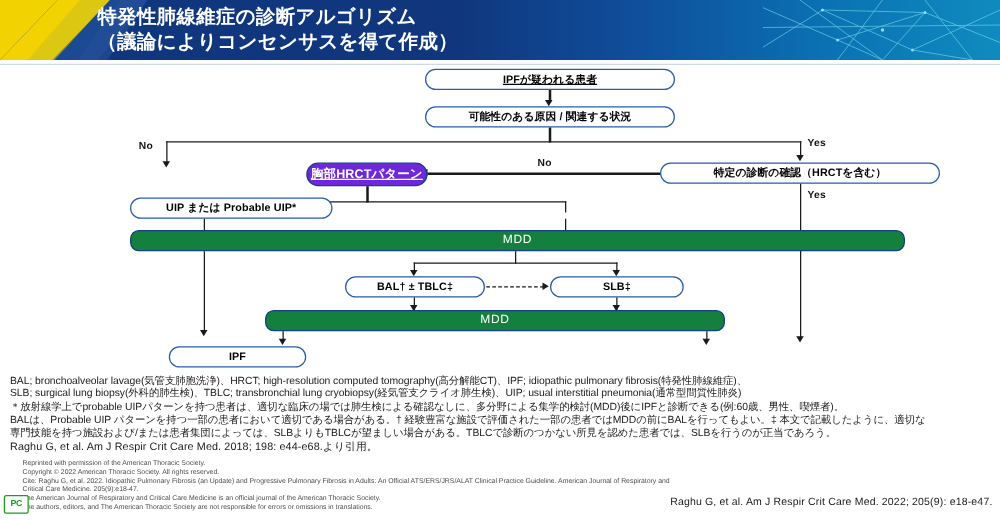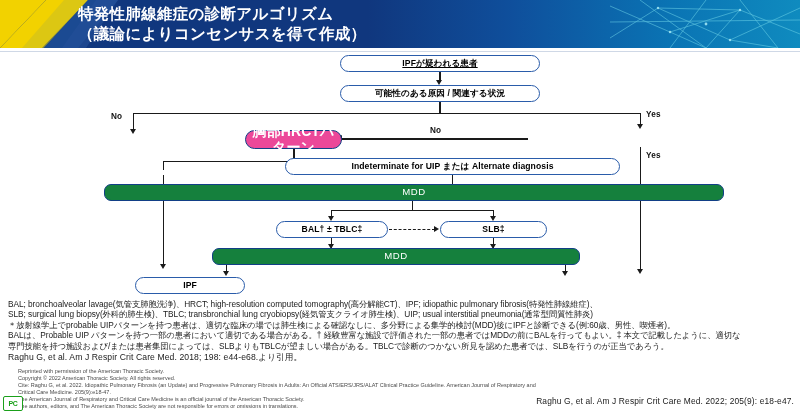--- a/index.html
+++ b/index.html
@@ -30,22 +30,22 @@
   .chart{position:absolute;left:0;top:52px;width:800px;height:248px;}
 
   .box{
     position:absolute;box-sizing:border-box;
     border:1.4px solid #2a5caa;border-radius:9px;background:#ffffff;
     color:#000000;font-size:8.6px;font-weight:bold;
     display:flex;align-items:center;justify-content:center;
     text-align:center;line-height:1.1;letter-spacing:.1px;
   }
   .box.filled{
-    background:#ec4899;border-color:#123f86;color:#ffffff;
-    font-size:14px;border-radius:10px;
+    background:#6d28d9;border-color:#123f86;color:#ffffff;
+    font-size:10px;border-radius:10px;text-decoration:underline;
   }
   .box.bar{
     background:#15803d;border-color:#123f86;color:#ffffff;
     font-size:9.6px;border-radius:7px;font-weight:normal;letter-spacing:.6px;
   }
 
   .line{position:absolute;background:#1a1a1a;}
   .vline{width:1.4px;}
   .hline{height:1.4px;}
   .arrow-d{position:absolute;width:0;height:0;border-left:3.6px solid transparent;border-right:3.6px solid transparent;border-top:5.2px solid #1a1a1a;}
@@ -136,38 +136,39 @@
     <div class="line hline" style="left:133px;top:61px;width:508px;"></div>
 
     <div class="line vline" style="left:133px;top:61px;height:18px;"></div>
     <div class="arrow-d" style="left:130.1px;top:77px;"></div>
     <div class="lbl" style="left:111px;top:60px;">No</div>
 
     <div class="line vline" style="left:640px;top:61px;height:13px;"></div>
     <div class="arrow-d" style="left:637.1px;top:72px;"></div>
     <div class="lbl" style="left:646px;top:58px;">Yes</div>
 
+    <div class="box" style="left:528px;top:78px;width:224px;height:17px;">特定の診断の確認（HRCTを含む）</div>
 
     <div class="line hline" style="left:342px;top:86.3px;width:186px;"></div>
     <div class="arrow-l" style="left:337px;top:82.9px;"></div>
     <div class="lbl" style="left:430px;top:74px;">No</div>
 
     <div class="box filled" style="left:245px;top:78px;width:97px;height:19px;">胸部HRCTパターン</div>
 
     <div class="lbl" style="left:646px;top:99px;">Yes</div>
     <div class="line vline" style="left:640px;top:95px;height:124px;"></div>
     <div class="arrow-d" style="left:637.1px;top:217px;"></div>
 
     <div class="line vline" style="left:293.3px;top:97px;height:13px;"></div>
     <div class="line hline" style="left:163px;top:108.6px;width:290px;"></div>
     <div class="line vline" style="left:163px;top:108.6px;height:9px;"></div>
     <div class="line vline" style="left:452px;top:108.6px;height:9px;"></div>
 
-
-    <div class="box" style="left:285px;top:106px;width:335px;height:17px;">Indeterminate for UIP または Alternate diagnosis</div>
+    <div class="box" style="left:104px;top:106px;width:162px;height:17px;">UIP または Probable UIP*</div>
+
 
     <div class="line vline" style="left:163px;top:123px;height:10px;"></div>
     <div class="line vline" style="left:452px;top:123px;height:10px;"></div>
 
     <div class="box bar" style="left:104px;top:132px;width:620px;height:17px;">MDD</div>
 
     <div class="line vline" style="left:163px;top:149px;height:65px;"></div>
     <div class="arrow-d" style="left:160.1px;top:212px;"></div>
 
     <div class="line vline" style="left:412px;top:149px;height:10px;"></div>

